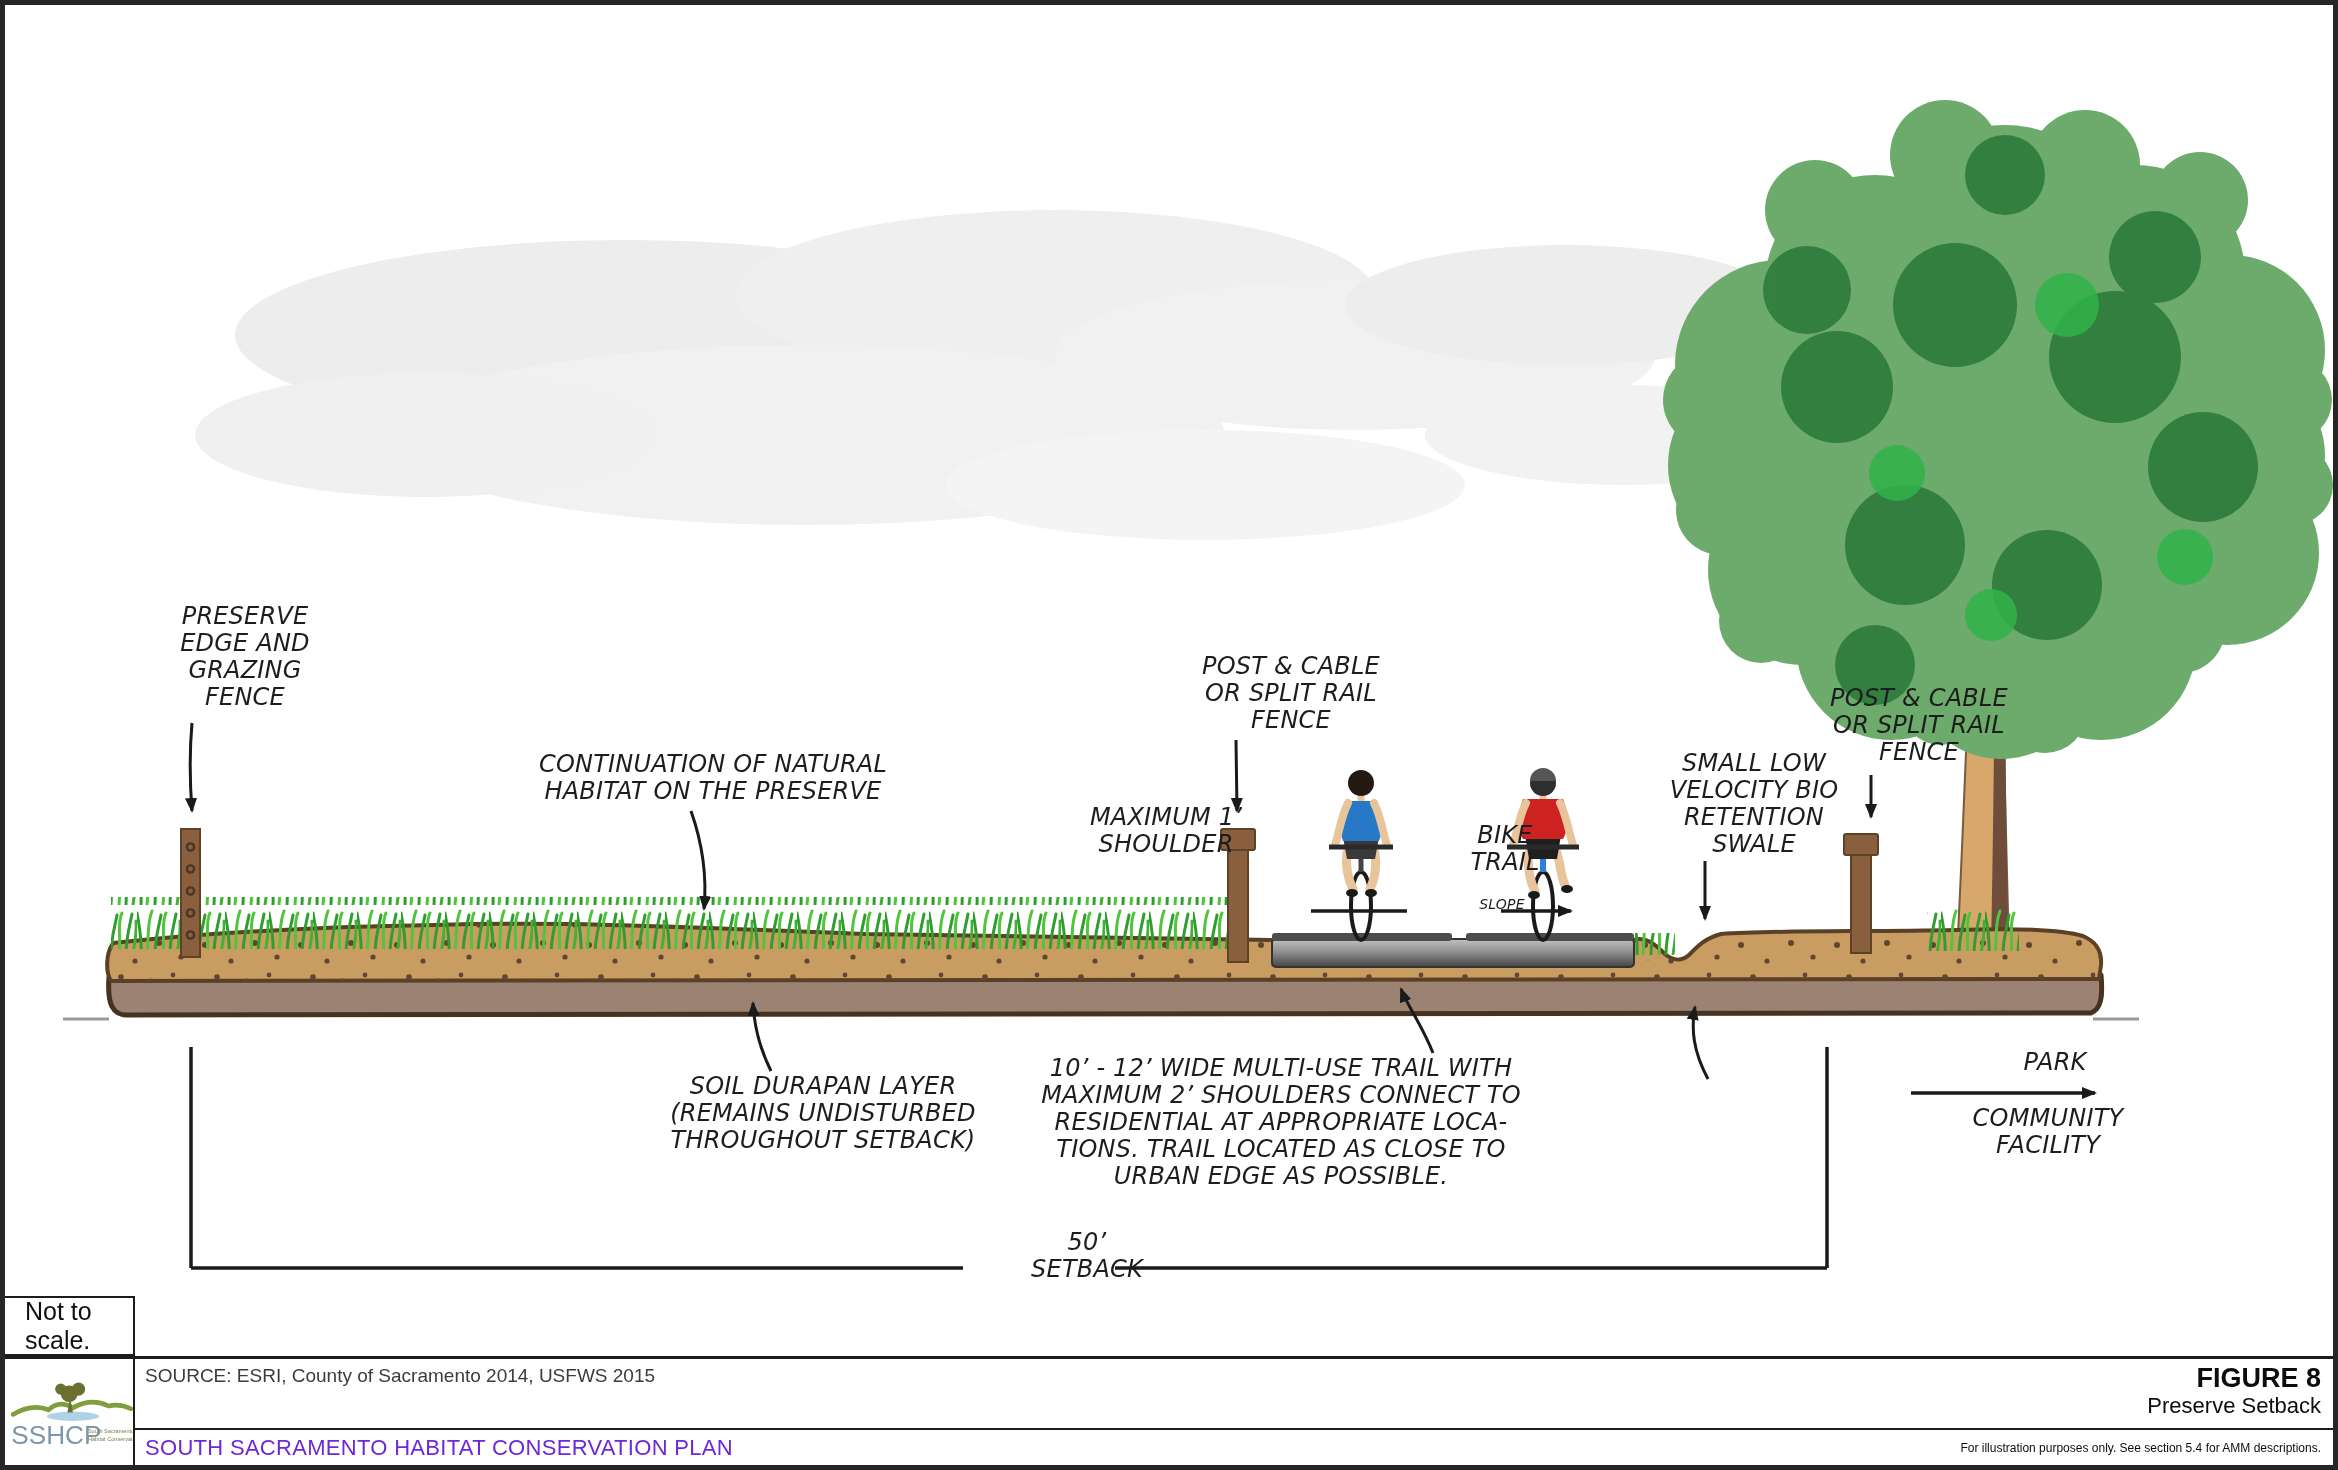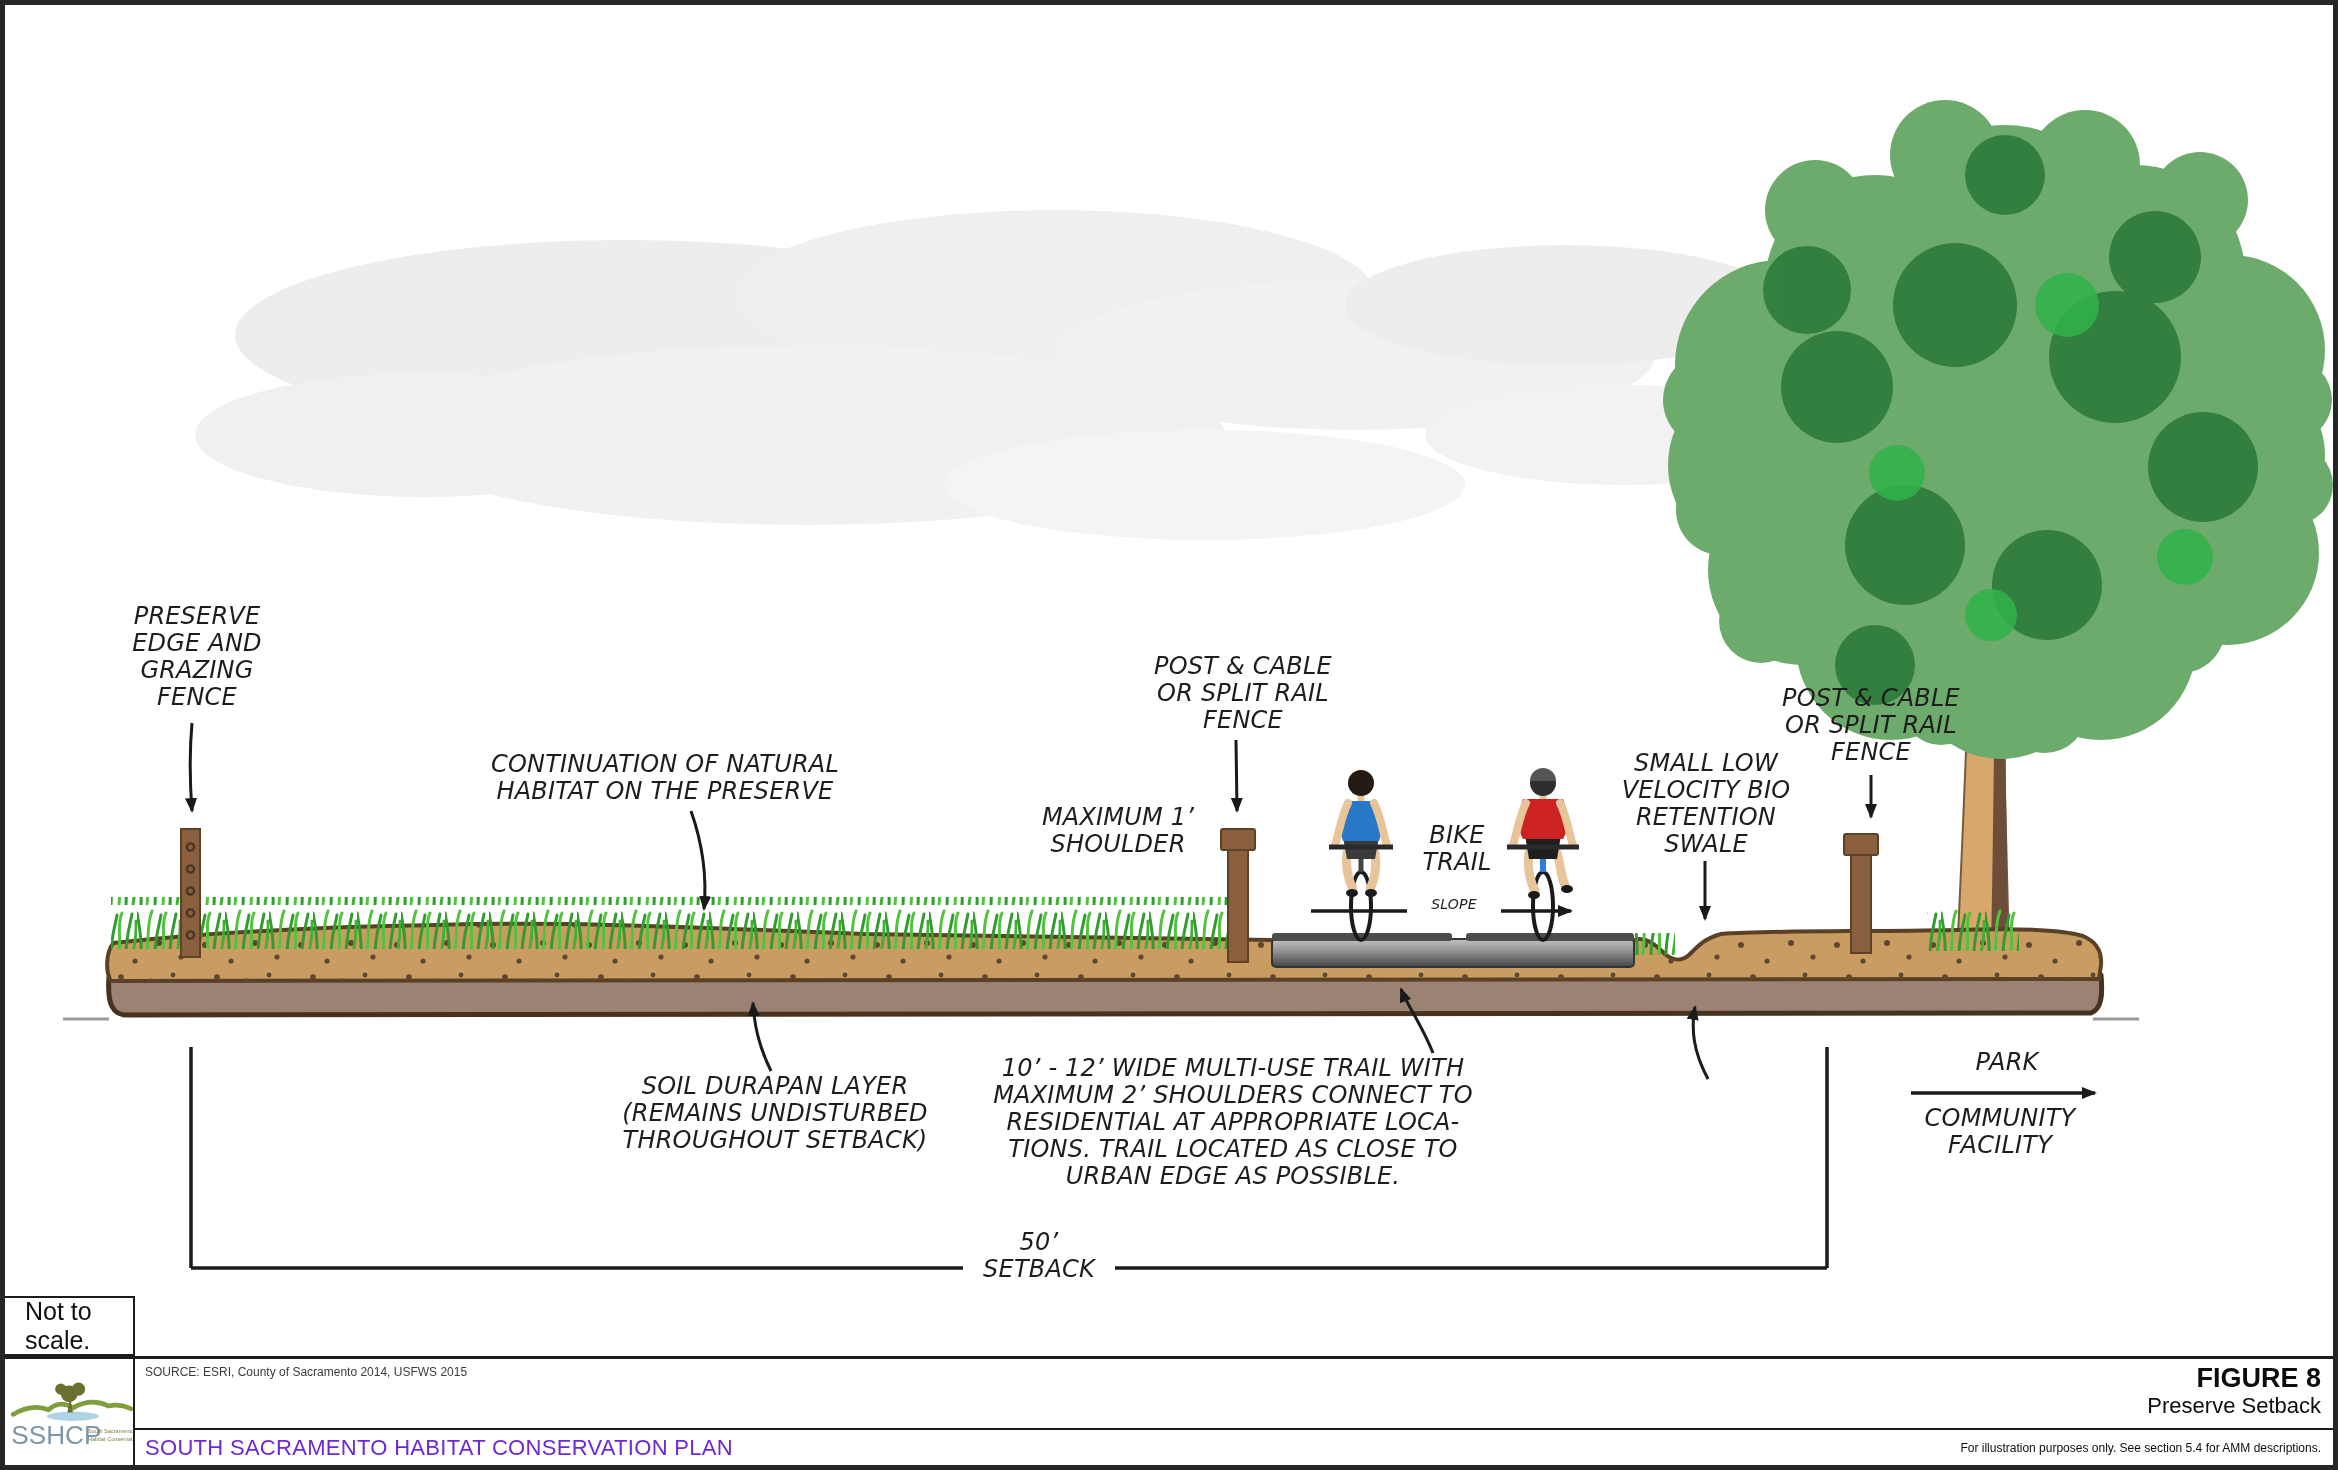--- a/index.html
+++ b/index.html
@@ -3,28 +3,28 @@
 <meta charset="utf-8">
 <style>
   html,body{margin:0;padding:0;background:#ffffff;}
   #page{position:relative;width:2338px;height:1470px;background:#ffffff;
         border:5px solid #262626;box-sizing:border-box;overflow:hidden;
         font-family:"Liberation Sans", sans-serif;}
   #scene{position:absolute;left:0;top:0;width:2328px;height:1460px;}
   .label{position:absolute;transform:translateX(-50%);text-align:center;
          white-space:pre-line;font-family:"DejaVu Sans", sans-serif;
          font-style:italic;font-weight:500;color:#1d1d1d;
-         font-size:24px;line-height:1.13;letter-spacing:.2px;}
+         font-size:24px;line-height:1.13;letter-spacing:.2px;margin-left:48px;}
   .label.small{font-size:14px;}
   
   .tb-line{position:absolute;background:#1c1c1c;}
   #nts-box{position:absolute;left:0;top:1291px;width:130px;height:60px;
            border:2px solid #1c1c1c;border-left:none;display:flex;align-items:center;
            padding-left:20px;box-sizing:border-box;font-size:25px;color:#111;background:#fff;}
-  #source-text{position:absolute;left:140px;top:1360px;font-size:12px;color:#3c3c3c;}
+  #source-text{position:absolute;left:140px;top:1360px;font-size:19px;color:#3c3c3c;}
   #figure-number{position:absolute;right:12px;top:1358px;font-size:27px;font-weight:bold;color:#0d0d0d;text-align:center;}
   #figure-title{position:absolute;right:12px;top:1388px;font-size:22px;color:#0d0d0d;}
   #plan-name{position:absolute;left:140px;top:1430px;font-size:22px;color:#6d28d9;letter-spacing:.3px;}
   #disclaimer{position:absolute;right:12px;top:1436px;font-size:12px;color:#0d0d0d;}
   #logo{position:absolute;left:6px;top:1372px;}
 </style>
 </head>
 <body>
 
 <div id="page">

